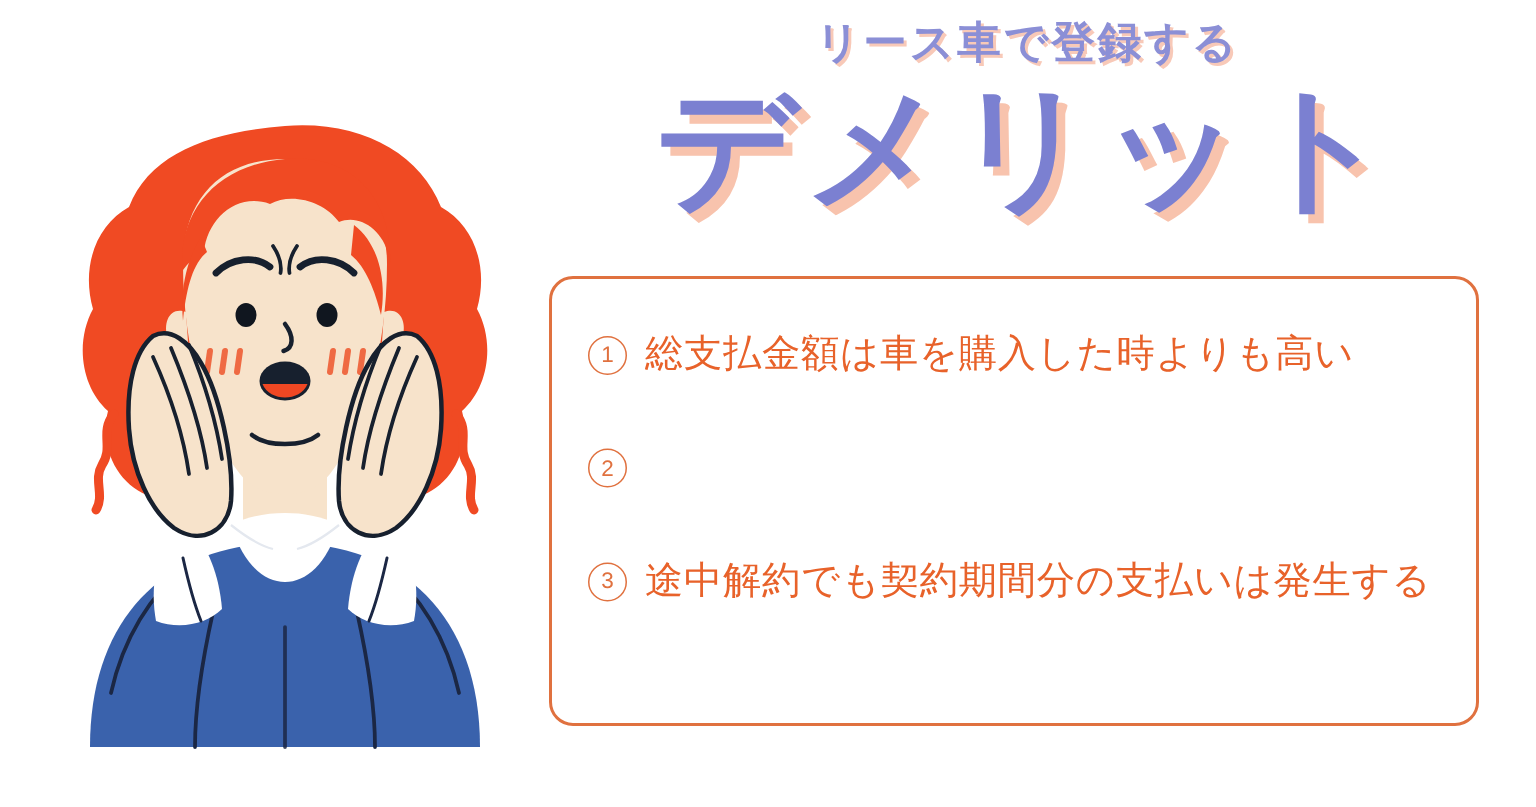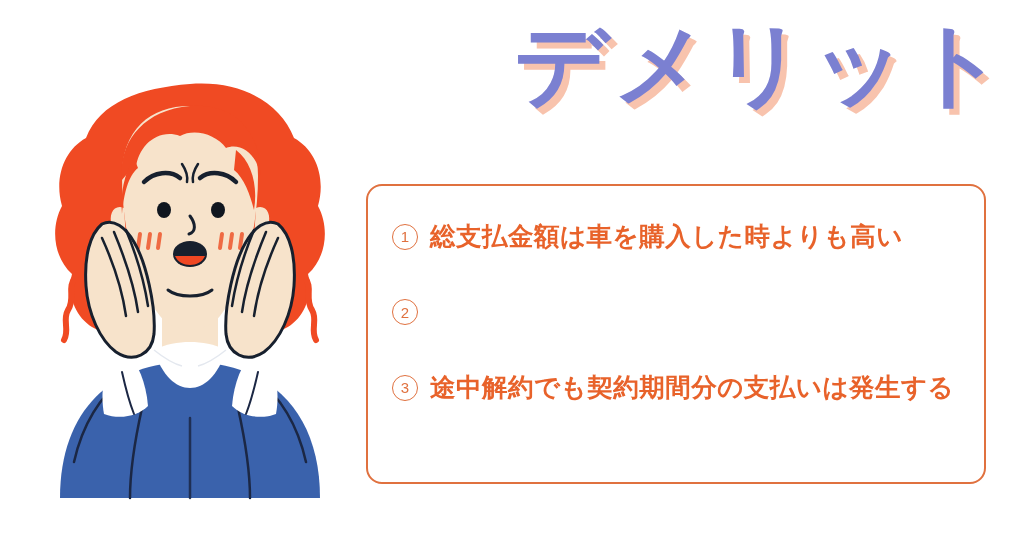--- a/index.html
+++ b/index.html
@@ -49,21 +49,20 @@
   }
   .main-title {
     font-size: 92px;
     font-weight: 700;
     letter-spacing: 5px;
     color: #7b80d1;
     line-height: 1.05;
     margin: 4px 0 0 0;
     text-shadow: 6px 6px 0 #f8c3ad;
     white-space: nowrap;
-    text-align: right;
   }
 
   
   .list-box {
     position: absolute;
     left: 366px;
     top: 184px;
     width: 620px;
     height: 300px;
     border: 2px solid #e0713f;
@@ -98,21 +97,21 @@
     font-size: 15px;
     font-weight: 400;
     display: flex;
     align-items: center;
     justify-content: center;
     line-height: 1;
     box-sizing: border-box;
   }
   .item-text {
     font-size: 25.5px;
-    font-weight: 700;
+    font-weight: 400;
     color: #e8622a;
     letter-spacing: 0.5px;
     line-height: 1.3;
     white-space: nowrap;
   }
 </style>
 </head>
 <body>
 
 <div class="canvas">
@@ -242,20 +241,21 @@
                  C216 306 198 296 196 276 C194 248 204 204 216 184
                  C224 170 236 160 248 166 Z" fill="#f7e3cb" stroke="#17202e" stroke-width="3" stroke-linejoin="round"></path>
         <path d="M248 180 C238 202 228 230 224 258" fill="none" stroke="#17202e" stroke-width="2.5" stroke-linecap="round"></path>
         <path d="M236 174 C226 198 216 226 212 254" fill="none" stroke="#17202e" stroke-width="2.5" stroke-linecap="round"></path>
         <path d="M224 172 C214 196 206 222 202 248" fill="none" stroke="#17202e" stroke-width="2.5" stroke-linecap="round"></path>
       </g>
     </svg>
   </div>
 
   <div class="heading-block">
+    <div class="subtitle">リース車で登録する</div>
     <div class="main-title">デメリット</div>
   </div>
 
   <div class="list-box">
     <div class="list-inner">
 
       <div class="list-item">
         <span class="num-circle">1</span>
         <span class="item-text">総支払金額は車を購入した時よりも高い</span>
       </div>

